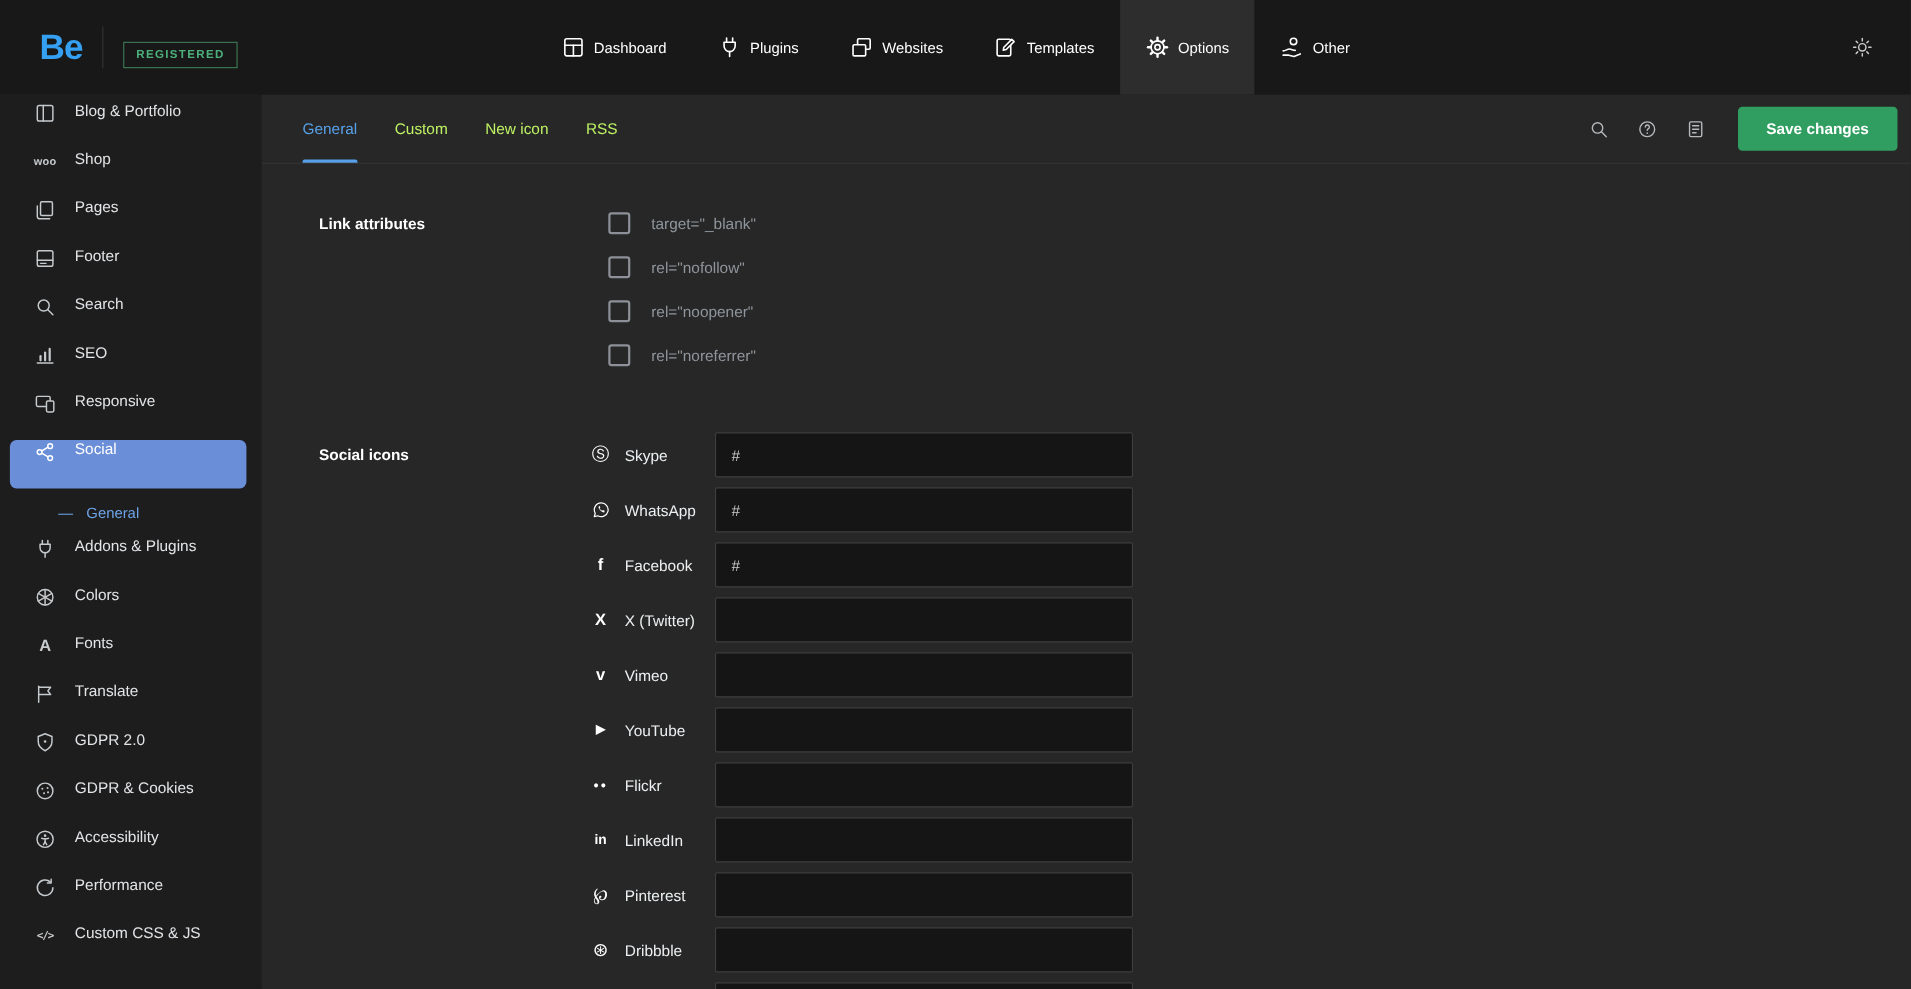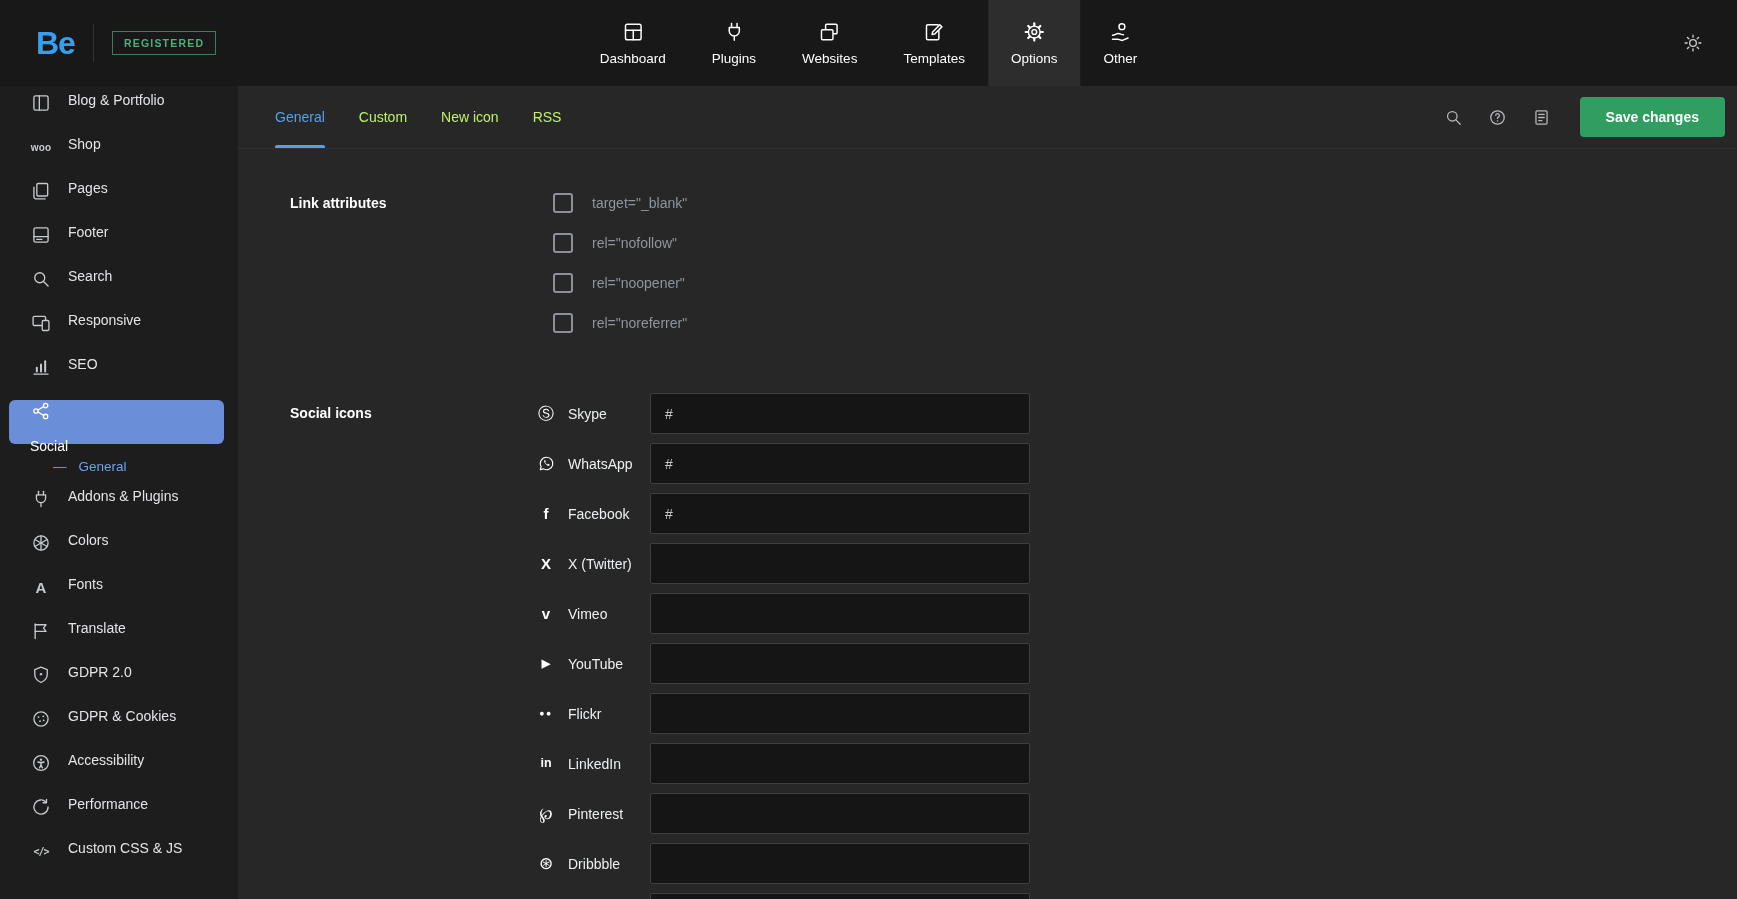--- a/index.html
+++ b/index.html
@@ -2,27 +2,27 @@
 <html><head>
 <meta charset="utf-8">
 <style>
   * { margin:0; padding:0; box-sizing:border-box; }
   html,body { width:1737px; height:899px; overflow:hidden; background:#272727;
     font-family:"Liberation Sans", sans-serif; }
   .app { width:1737px; height:899px; display:flex; flex-direction:column; }
 
   
   .topbar { flex:0 0 86px; background:#181818; display:flex; align-items:center; position:relative; }
-  .topbar-left { display:flex; align-items:center; padding-left:36px; gap:18px; }
+  .topbar-left { display:flex; align-items:flex-end; padding-left:36px; gap:18px; }
   .logo { color:#35a0f2; font-size:32px; font-weight:800; letter-spacing:-1px; cursor:pointer; }
   .vdiv { width:1px; height:38px; background:#343434; }
   .badge { border:1px solid #3e7c58; color:#4db07c; font-size:10.5px; font-weight:700;
     letter-spacing:1.2px; padding:5px 11px; border-radius:0; }
   .topnav { position:absolute; left:50%; top:0; transform:translateX(-50%); height:100%; display:flex; }
-  .nav-item { height:100%; padding:0 23px; display:flex; flex-direction:column; align-items:center;
+  .nav-item { height:100%; padding:0 23px; display:flex; flex-direction:row; align-items:center;
     justify-content:center; gap:8px; color:#fff; cursor:pointer; white-space:nowrap; }
   .nav-item.active { background:#2d2d2d; }
   .nav-icon { height:23px; display:flex; align-items:center; }
   .nav-icon svg { width:22px; height:22px; display:block; }
   .nav-label { font-size:13.5px; font-weight:500; }
   .topbar-right { margin-left:auto; padding-right:34px; color:#cccccc; display:flex; align-items:center; }
   .topbar-right svg { width:20px; height:20px; cursor:pointer; }
 
   
   .icn { fill:none; stroke:currentColor; stroke-width:1.6; stroke-linecap:round; stroke-linejoin:round; }
@@ -34,21 +34,21 @@
   
   .body-row { flex:1; display:flex; min-height:0; }
 
   
   .sidebar { flex:0 0 238px; background:#1d1d1d; padding-top:6px; overflow:hidden; }
   .side-item { height:44px; display:flex; align-items:flex-start; padding-left:30px; gap:16px;
     color:#e2e4e7; font-size:14px; cursor:pointer; white-space:nowrap; }
   .side-icon { width:22px; height:22px; display:flex; align-items:center; justify-content:center;
     color:#c6cacd; flex:0 0 22px; }
   .side-icon svg { width:20px; height:20px; }
-  .side-item.active { background:#6b8ed8; margin:0 14px 0 9px; border-radius:6px; padding-left:21px; color:#fff;flex-direction:column; }
+  .side-item.active { background:#6b8ed8; margin:0 14px 0 9px; border-radius:6px; padding-left:21px; color:#fff; }
   .side-item.active .side-icon { color:#fff; }
   .side-sub { height:44px; display:flex; align-items:center; padding-left:53px; gap:12px;
     font-size:13.5px; color:#6ea3e8; cursor:pointer; }
   .woo { font-size:10px; font-weight:800; letter-spacing:0.2px; }
   .glyph-a { font-size:15px; font-weight:600; }
   .glyph-code { font-size:10px; font-weight:700; font-family:"DejaVu Sans Mono", monospace; letter-spacing:-1px; }
 
   
   .content { flex:1; background:#272727; display:flex; flex-direction:column; min-width:0; }
   .tabbar { flex:0 0 62px; display:flex; align-items:center; padding:0 12px 0 37px;
@@ -237,37 +237,37 @@
               <circle cx="10.5" cy="10.5" r="6"></circle>
               <line x1="15" y1="15" x2="20.5" y2="20.5"></line>
             </svg>
           </span>
         <span>Search</span>
       </div>
 
       <div class="side-item">
         <span class="side-icon">
             <svg class="icn" viewBox="0 0 24 24">
-              <rect x="2.5" y="4" width="15" height="11" rx="1.5"></rect>
-              <rect class="socc" x="13.5" y="9" width="8" height="12" rx="1.5"></rect>
-            </svg>
-          </span>
-        <span>Responsive</span>
-      </div>
-
-      <div class="side-item">
-        <span class="side-icon">
-            <svg class="icn" viewBox="0 0 24 24">
               <line x1="3.5" y1="20.5" x2="20.5" y2="20.5"></line>
               <line class="thick" x1="7" y1="17.5" x2="7" y2="13"></line>
               <line class="thick" x1="12" y1="17.5" x2="12" y2="9"></line>
               <line class="thick" x1="17" y1="17.5" x2="17" y2="5"></line>
             </svg>
           </span>
         <span>SEO</span>
+      </div>
+
+      <div class="side-item">
+        <span class="side-icon">
+            <svg class="icn" viewBox="0 0 24 24">
+              <rect x="2.5" y="4" width="15" height="11" rx="1.5"></rect>
+              <rect class="socc" x="13.5" y="9" width="8" height="12" rx="1.5"></rect>
+            </svg>
+          </span>
+        <span>Responsive</span>
       </div>
 
       <div class="side-item active">
         <span class="side-icon">
             <svg class="icn" viewBox="0 0 24 24">
               <circle cx="6" cy="12" r="2.6"></circle>
               <circle cx="17.5" cy="5.5" r="2.6"></circle>
               <circle cx="17.5" cy="18.5" r="2.6"></circle>
               <line x1="8.3" y1="10.8" x2="15.2" y2="6.7"></line>
               <line x1="8.3" y1="13.2" x2="15.2" y2="17.3"></line>

